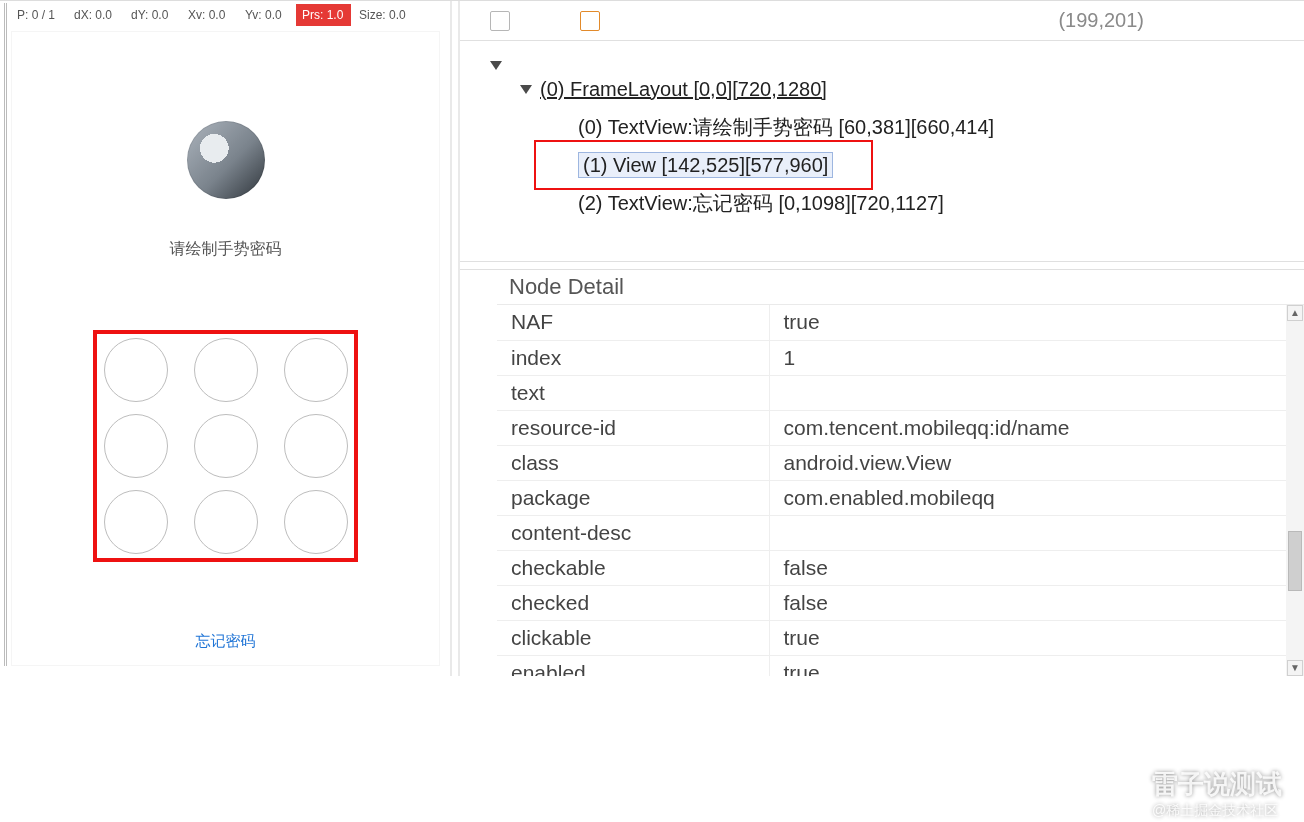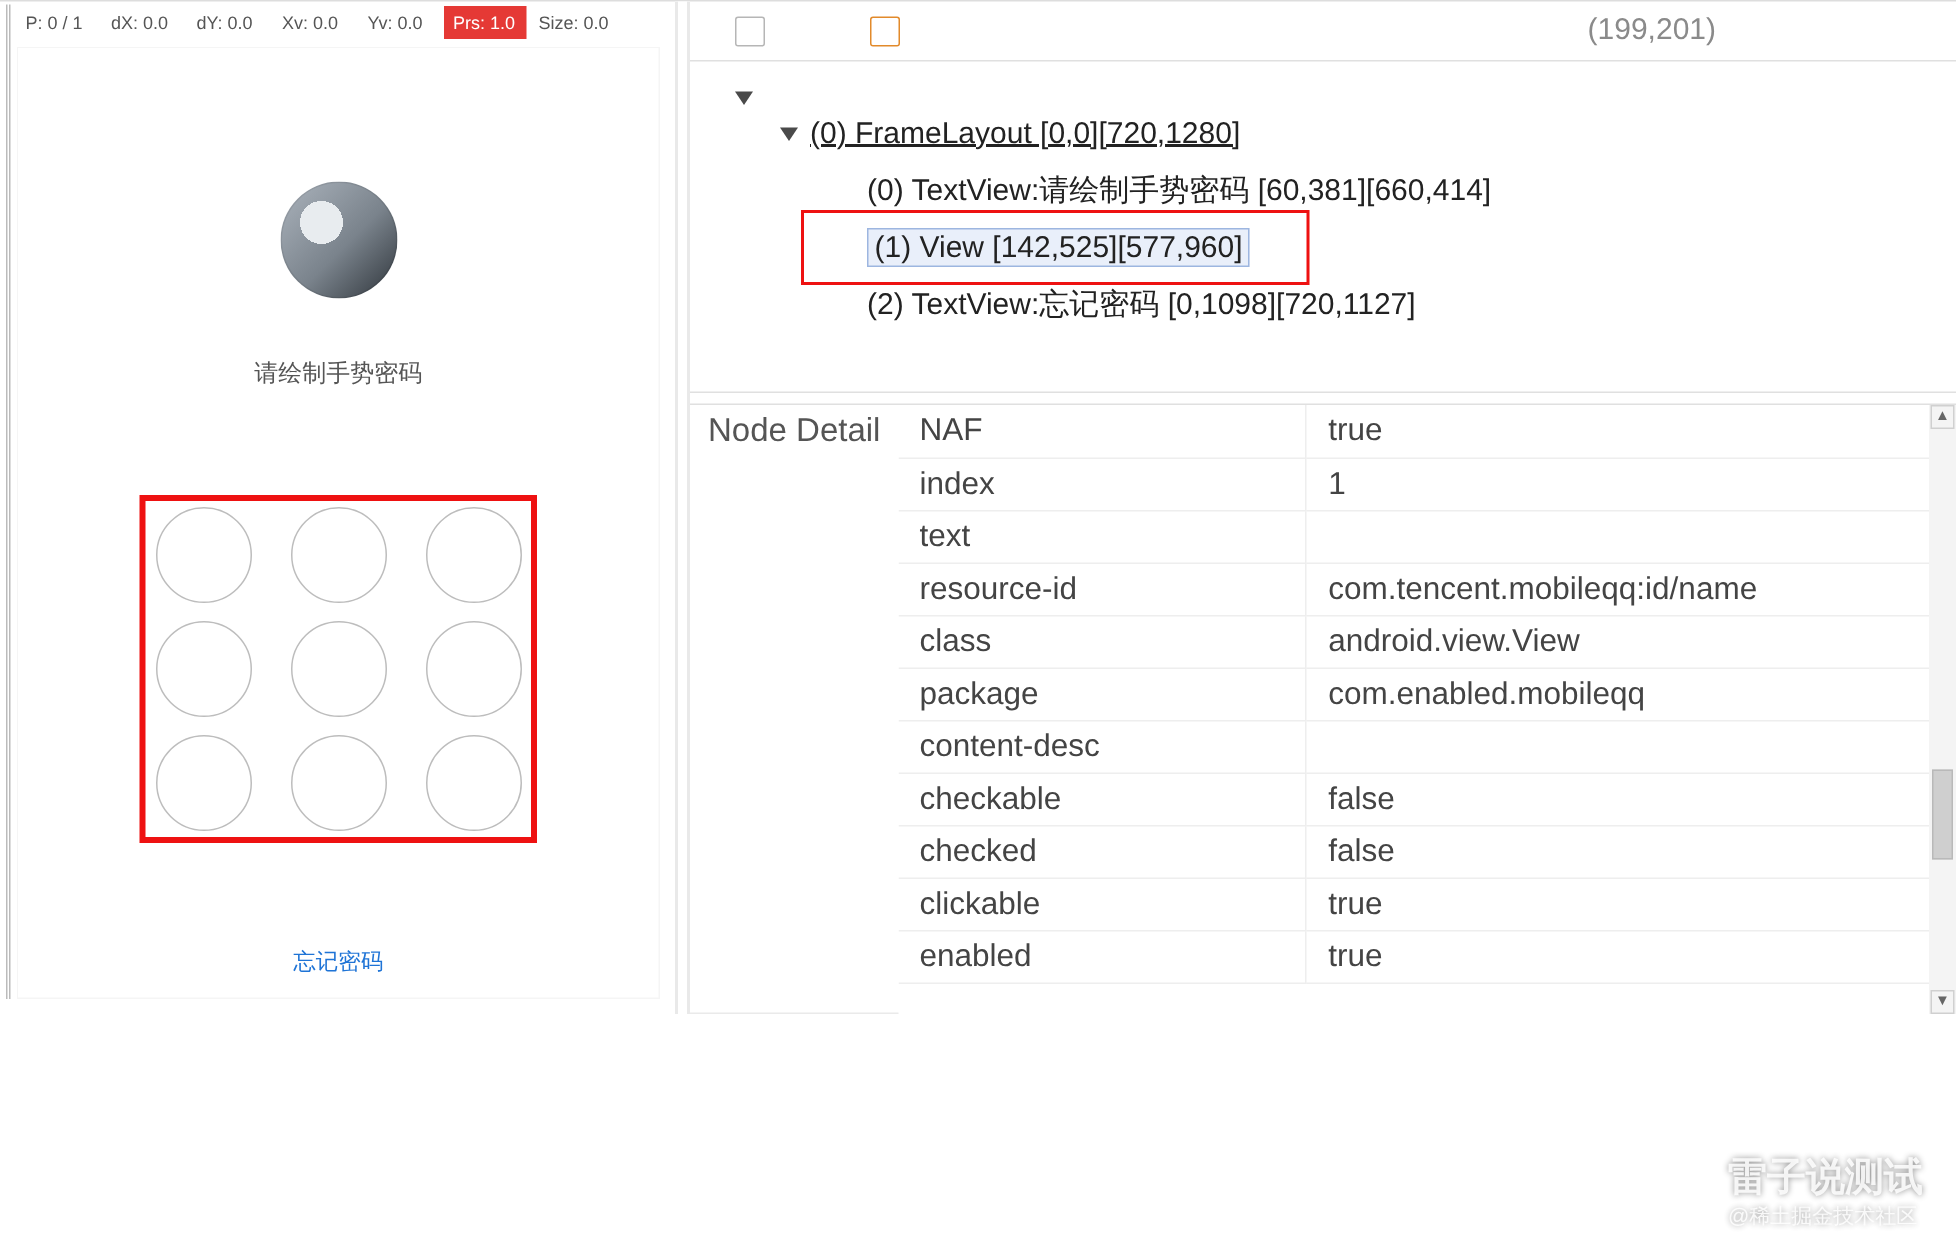--- a/index.html
+++ b/index.html
@@ -54,21 +54,21 @@
   .tri{display:inline-block;width:0;height:0;border-style:solid;margin-right:8px;}
   .tri.open{border-width:9px 6px 0 6px;border-color:#4a4a4a transparent transparent transparent;}
   .tree-row.l1{margin-left:30px;text-decoration:underline;}
   .tree-row.l2{margin-left:88px;}
   .hl{background:#e9effa;border:1px solid #9db6e0;border-radius:0;padding:1px 4px;}
   .redbox{position:relative;display:inline-block;}
   .redbox::after{content:"";position:absolute;inset:-6px -40px -6px -44px;border:2px solid #e11;}
 
   .split-h{height:8px;background:#fff;border-bottom:1px solid #e0e0e0;}
 
-  .detail-pane{height:406px;display:flex;flex-direction:row;}
+  .detail-pane{height:406px;display:flex;flex-direction:column;margin-left:37px;}
   .detail-title{font-size:22px;color:#555;padding:4px 12px;border-bottom:1px solid #eaeaea;}
   .detail-table{flex:1;overflow:hidden;position:relative;}
   .detail-table table{width:100%;border-collapse:collapse;table-layout:fixed;}
   .detail-table td{border-bottom:1px solid #eee;padding:5px 14px;font-size:21px;color:#444;height:35px;}
   .detail-table td.key{width:272px;border-right:1px solid #eee;}
   .sbar{position:absolute;right:0;top:0;bottom:0;width:18px;background:#f4f4f4;display:flex;flex-direction:column;align-items:center;}
   .sbar .btn{width:16px;height:16px;background:#f4f4f4;border:1px solid #d0d0d0;font-size:10px;line-height:14px;text-align:center;color:#666;}
   .sbar .thumb{flex:0 0 60px;width:14px;background:#cfcfcf;margin-top:140px;border:1px solid #b9b9b9;}
   .sbar .track{flex:1;}
 

